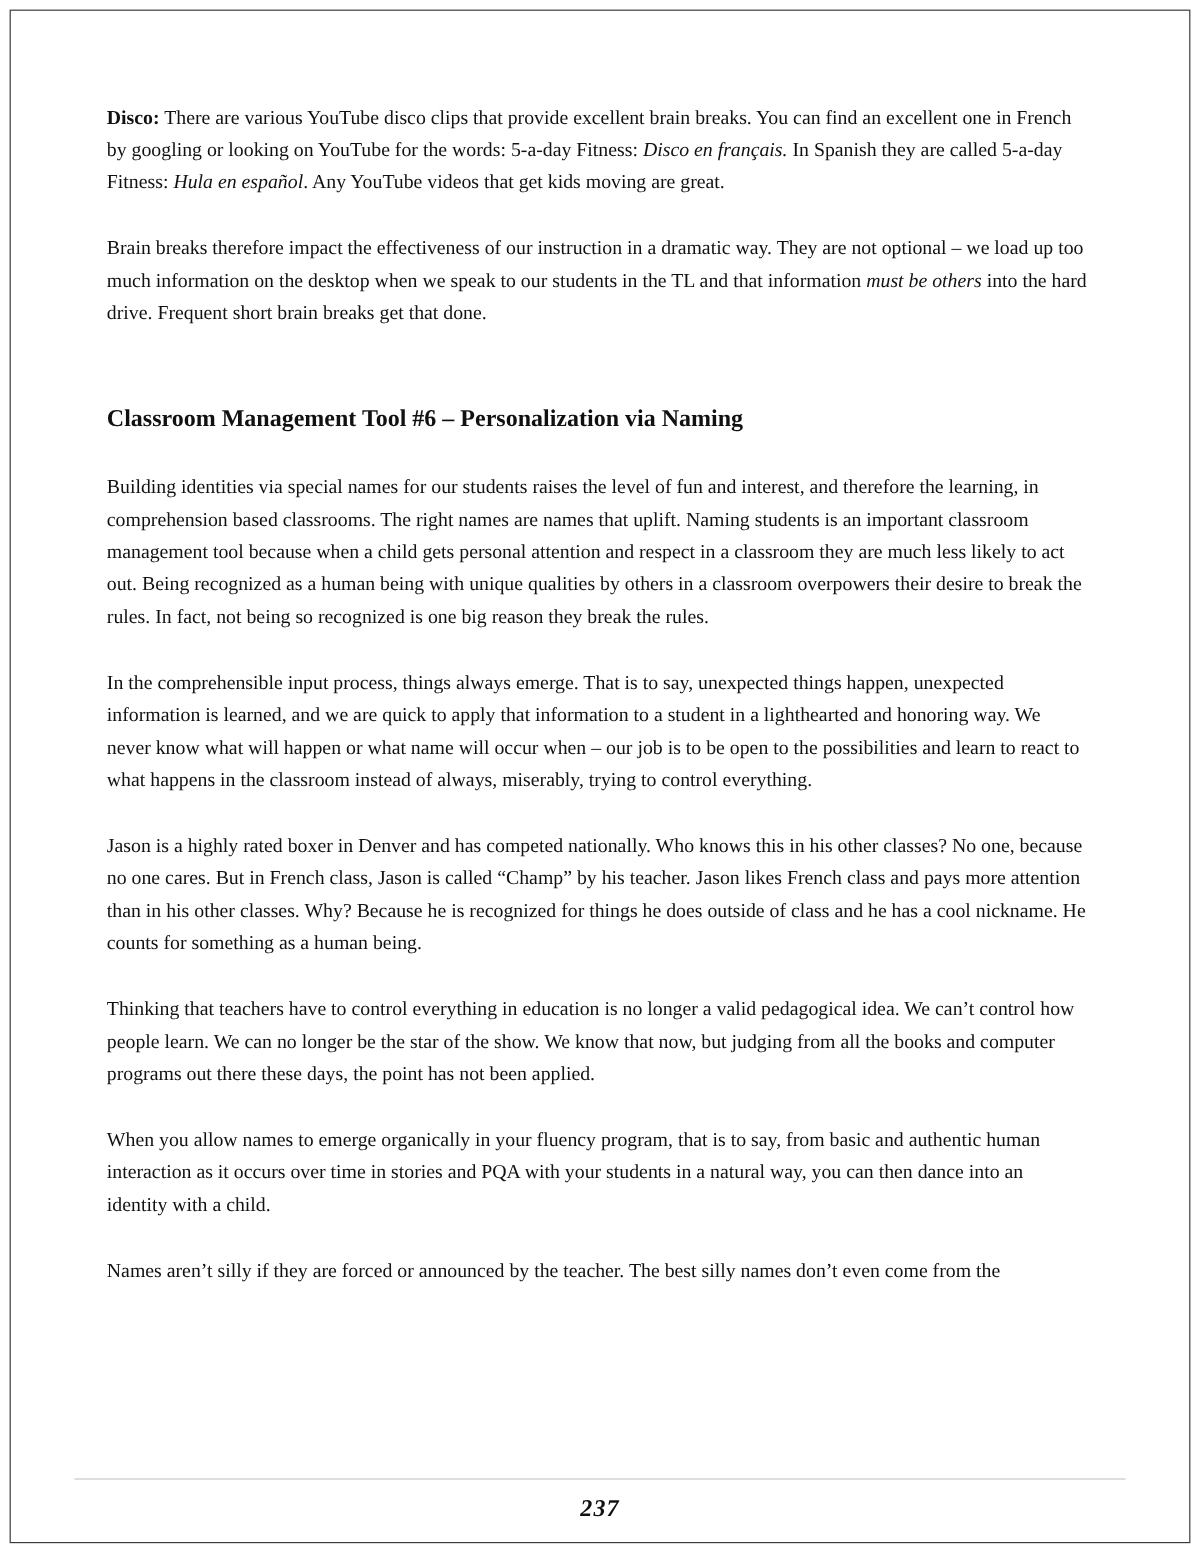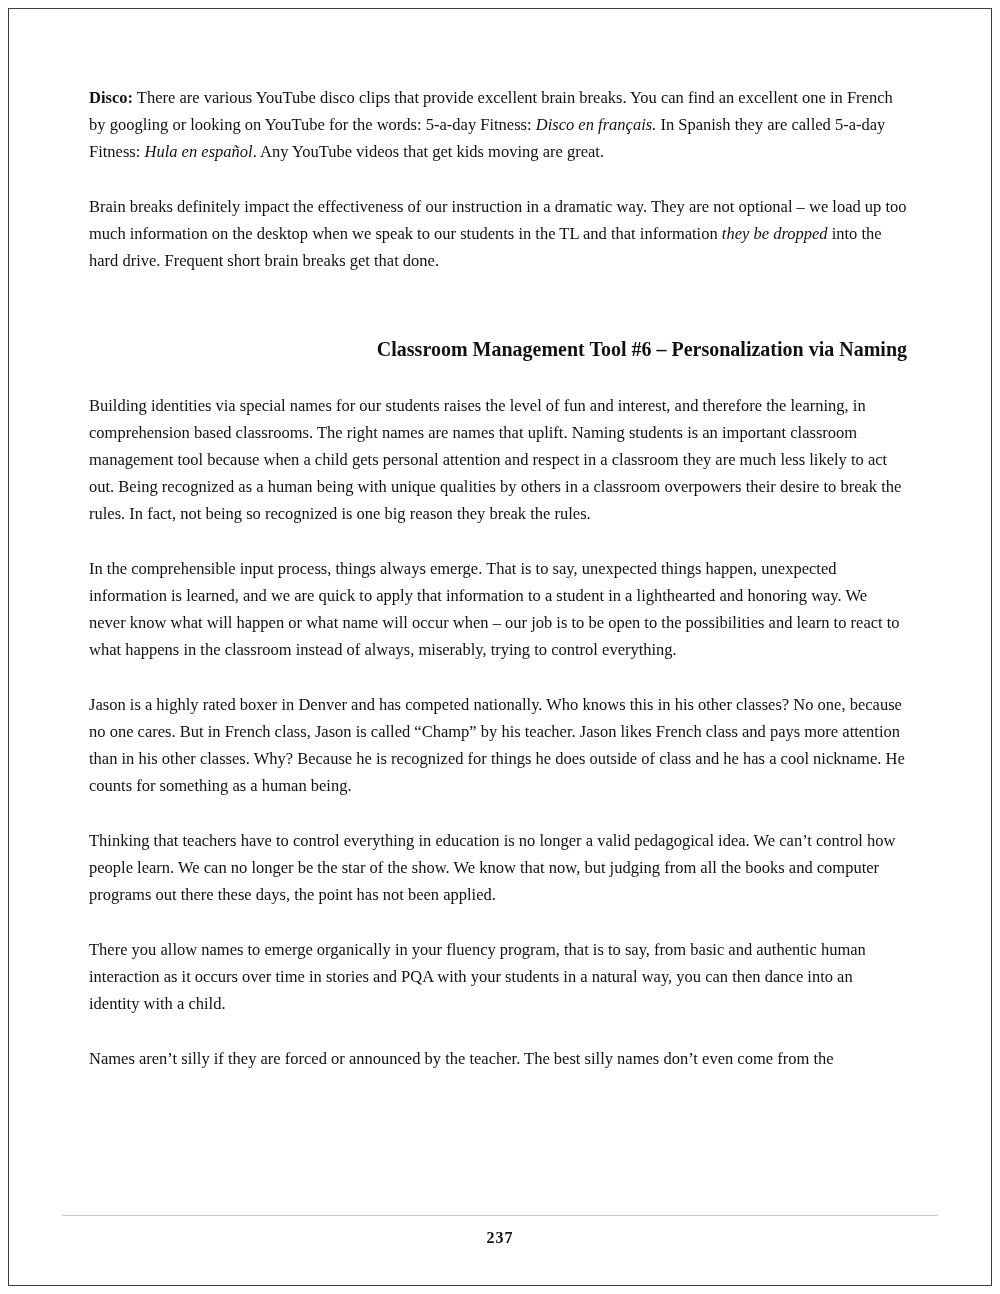--- a/index.html
+++ b/index.html
@@ -35,21 +35,20 @@
     margin: 0 0 28px 0;
   }
   .content p.last {
     margin-bottom: 0;
   }
   .content h2 {
     font-size: 20px;
     font-weight: bold;
     line-height: 26px;
     margin: 62px 0 30px 0;
-    text-align: right;
   }
   .bold-run {
     font-weight: bold;
   }
   .italic-run {
     font-style: italic;
   }
   .footer {
     position: absolute;
     left: 0;
@@ -57,56 +56,57 @@
     bottom: 24px;
     text-align: center;
   }
   .footer-rule {
     border: 0;
     border-top: 1px solid #c9c9c9;
     width: 876px;
     margin: 0 auto 13px auto;
   }
   .page-number {
-    font-size: 16px;
+    font-size: 20px;
     font-weight: bold;
     letter-spacing: 1px;
-    margin-bottom: 23px;
+    margin-bottom: 1px;
     color: #111111;
+    font-style: italic;
   }
   .book-title {
     font-size: 11px;
     letter-spacing: 2.5px;
     color: #222222;
   }
 </style>
 </head>
 <body>
 
 <div class="page">
   <div class="page-frame"></div>
 
   <div class="content">
 
     <p><span class="bold-run">Disco:</span><span> There are various YouTube disco clips that provide excellent brain breaks. You can find an excellent one in French by googling or looking on YouTube for the words: 5-a-day Fitness: </span><span class="italic-run">Disco en français.</span><span> In Spanish they are called 5-a-day Fitness: </span><span class="italic-run">Hula en español</span><span>. Any YouTube videos that get kids moving are great.</span></p>
 
-    <p><span>Brain breaks definitely impact the effectiveness of our instruction in a dramatic way. They are not optional – we load up too much information on the desktop when we speak to our students in the TL and that information </span><span class="italic-run">they be dropped</span><span> into the hard drive. Frequent short brain breaks get that done.</span></p>
+    <p><span>Brain breaks therefore impact the effectiveness of our instruction in a dramatic way. They are not optional – we load up too much information on the desktop when we speak to our students in the TL and that information </span><span class="italic-run">must be others</span><span> into the hard drive. Frequent short brain breaks get that done.</span></p>
 
 
     <h2>Classroom Management Tool #6 – Personalization via Naming</h2>
 
     <p>Building identities via special names for our students raises the level of fun and interest, and therefore the learning, in comprehension based classrooms. The right names are names that uplift. Naming students is an important classroom management tool because when a child gets personal attention and respect in a classroom they are much less likely to act out. Being recognized as a human being with unique qualities by others in a classroom overpowers their desire to break the rules. In fact, not being so recognized is one big reason they break the rules.</p>
 
     <p>In the comprehensible input process, things always emerge. That is to say, unexpected things happen, unexpected information is learned, and we are quick to apply that information to a student in a lighthearted and honoring way. We never know what will happen or what name will occur when – our job is to be open to the possibilities and learn to react to what happens in the classroom instead of always, miserably, trying to control everything.</p>
 
     <p>Jason is a highly rated boxer in Denver and has competed nationally. Who knows this in his other classes? No one, because no one cares. But in French class, Jason is called “Champ” by his teacher. Jason likes French class and pays more attention than in his other classes. Why? Because he is recognized for things he does outside of class and he has a cool nickname. He counts for something as a human being.</p>
 
     <p>Thinking that teachers have to control everything in education is no longer a valid pedagogical idea. We can’t control how people learn. We can no longer be the star of the show. We know that now, but judging from all the books and computer programs out there these days, the point has not been applied.</p>
 
-    <p>There you allow names to emerge organically in your fluency program, that is to say, from basic and authentic human interaction as it occurs over time in stories and PQA with your students in a natural way, you can then dance into an identity with a child.</p>
+    <p>When you allow names to emerge organically in your fluency program, that is to say, from basic and authentic human interaction as it occurs over time in stories and PQA with your students in a natural way, you can then dance into an identity with a child.</p>
 
     <p class="last">Names aren’t silly if they are forced or announced by the teacher. The best silly names don’t even come from the</p>
 
   </div>
 
   <div class="footer">
     <hr class="footer-rule">
     <div class="page-number">237</div>
   </div>
 </div>

